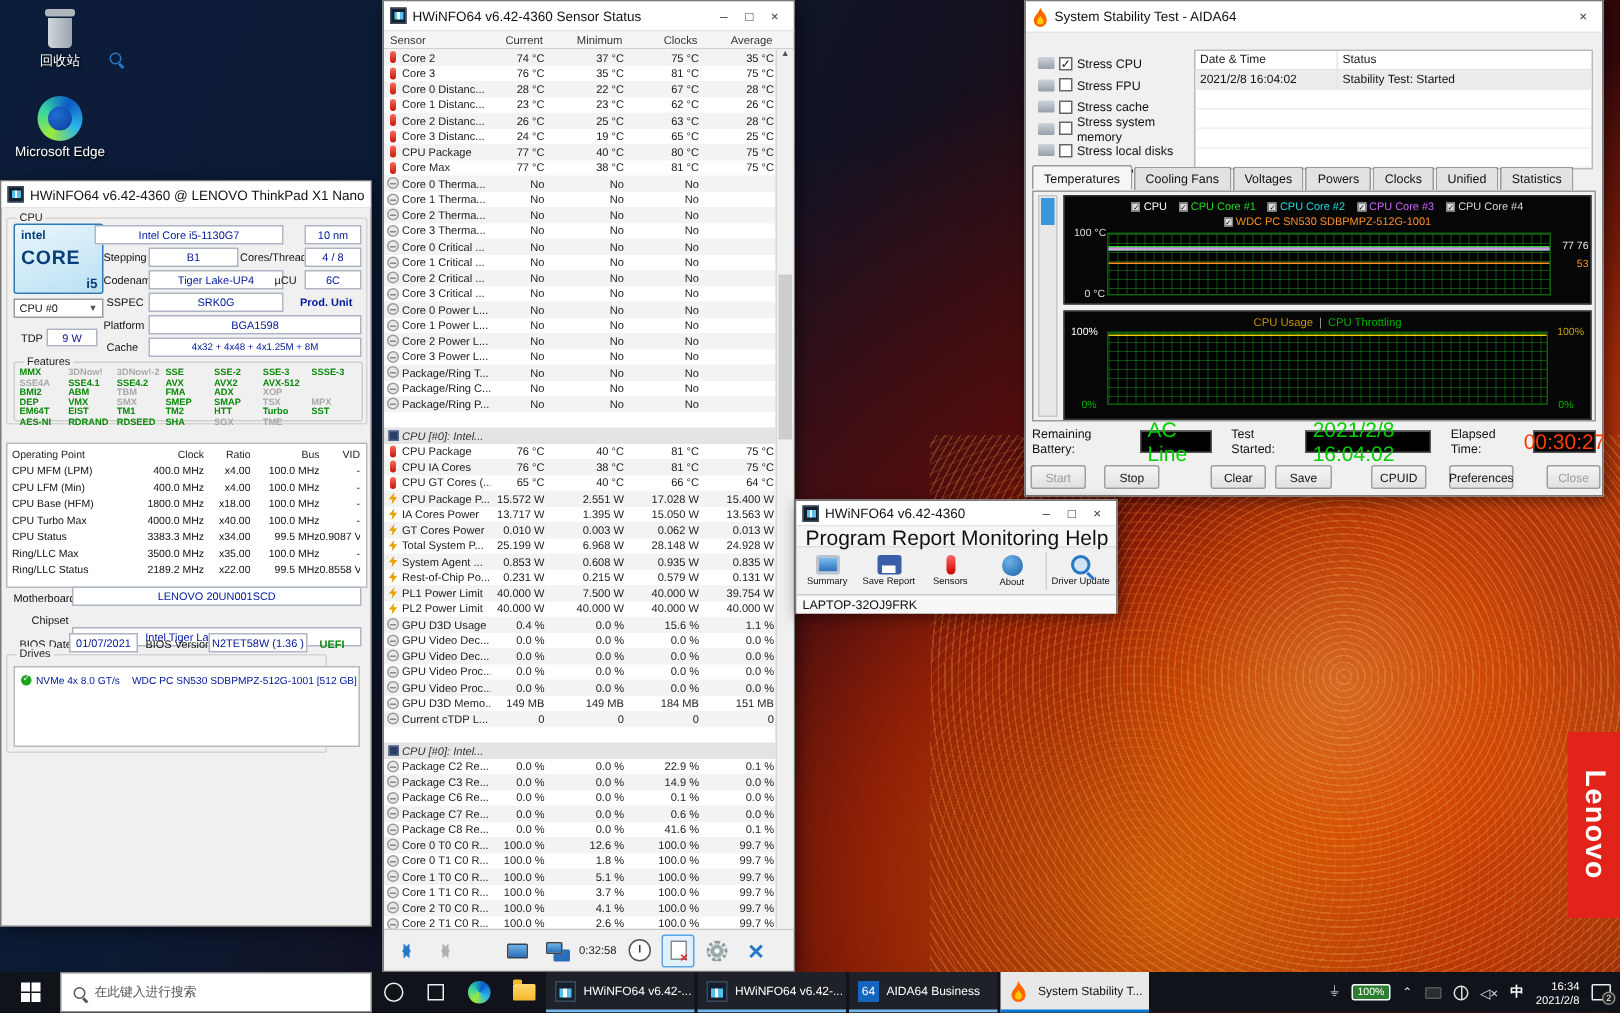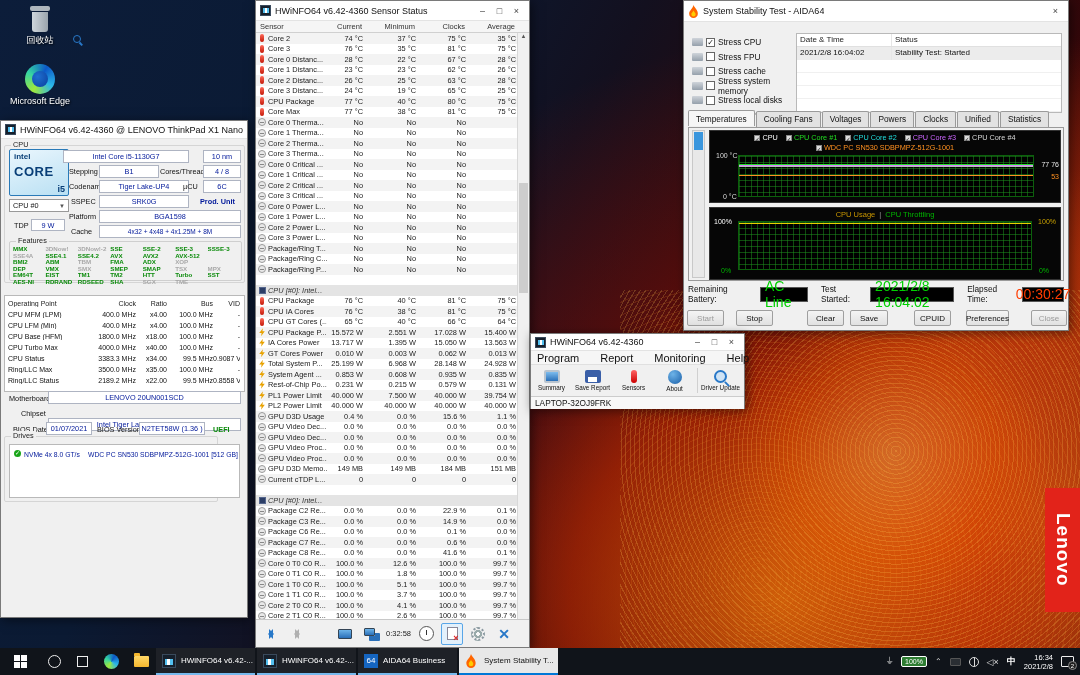--- a/index.html
+++ b/index.html
@@ -148,21 +148,21 @@
 .axlbl{position:absolute;font-size:7px;color:#ddd}
 .rightlbl{position:absolute;font-size:7px;right:1px}
 #usagehdr{display:flex;justify-content:center;font-size:7.5px;margin-top:2px;gap:4px}
 #stabfooter{position:absolute;left:4px;top:284px;right:4px;height:18px;display:flex;align-items:center;font-size:8.3px;gap:5px}
 .lcdbox{background:#000;border:1px solid #555;height:15px;display:flex;align-items:center;justify-content:center;font-size:14px;padding:0 4px}
 #stab-buttons{position:absolute;left:0px;bottom:3px;right:0;height:17px}
 .sbtn{position:absolute;height:16px;background:linear-gradient(#f4f4f4,#e1e1e1);border:1px solid #9f9f9f;font-size:8px;display:flex;align-items:center;justify-content:center;border-radius:2px}
 .sbtn.disabled{color:#9c9c9c}
 
 #smallwin{left:530px;top:333px;width:215px;height:76px;z-index:50}
-#small-menu{height:13px;display:flex;gap:21px;font-size:11px;align-items:center;padding:0 6px;background:#f6f6f6}
+#small-menu{height:13px;display:flex;gap:4px;font-size:14px;align-items:center;padding:0 6px;background:#f6f6f6}
 #small-toolbar{height:32px;display:flex;align-items:stretch;background:#f0f0f0;border-top:1px solid #e0e0e0}
 .sbut{width:41px;display:flex;flex-direction:column;align-items:center;justify-content:center;font-size:6.3px;gap:1px}
 .sbut .bicon{width:16px;height:13px}
 .bicon.monitor{background:linear-gradient(#7cbcee,#2a6fb8);border:2px solid #b9c4cf;border-radius:2px}
 .bicon.floppy{background:#3a5fa8;border-radius:2px;position:relative}
 .bicon.floppy:after{content:"";position:absolute;left:3px;bottom:1px;width:9px;height:5px;background:#fff}
 .bicon.thermo{width:6px;background:linear-gradient(#f66,#c00);border-radius:3px}
 .bicon.info{width:14px;height:14px;border-radius:50%;background:radial-gradient(circle at 35% 30%,#6db3e8,#1a5fa8);color:#fff;font-size:9px;font-weight:bold;text-align:center;line-height:14px}
 .bicon.magbig{width:13px;height:13px;border:2px solid #2878c8;border-radius:50%;position:relative;background:#cfe3f5}
 .bicon.magbig:after{content:"";position:absolute;right:-5px;bottom:-4px;width:6px;height:2px;background:#2878c8;transform:rotate(45deg)}
@@ -1254,20 +1254,24 @@
 
 <div id="taskbar">
   <div class="tbitem" id="startbtn">
       <span class="winlogo">
         <i></i>
         <i></i>
         <i></i>
         <i></i>
       </span>
     </div>
+  <div id="searchbox">
+    <span class="sglass"></span>
+    <span>在此键入进行搜索</span>
+  </div>
   <div class="tbitem" id="cortana">
       <span class="ring"></span>
     </div>
   <div class="tbitem" id="taskview">
       <span class="tvic"></span>
     </div>
   <div class="tbitem" id="tb-edge">
       <span class="edgesm"></span>
     </div>
   <div class="tbitem" id="tb-folder">

